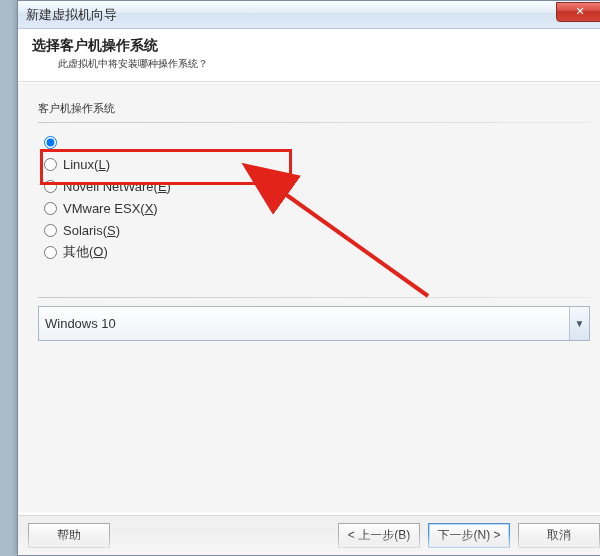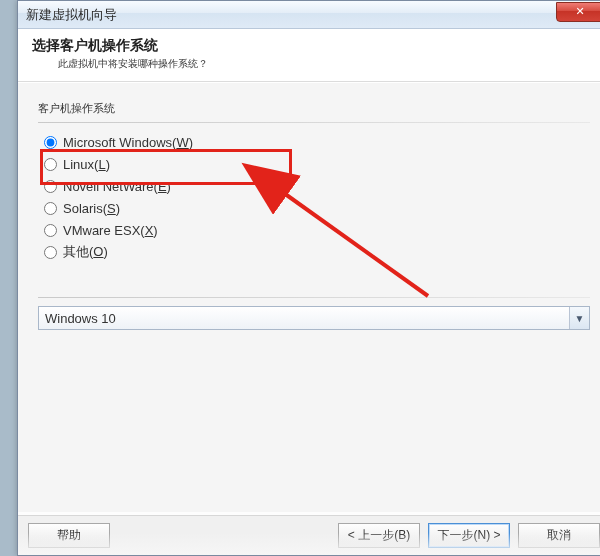--- a/index.html
+++ b/index.html
@@ -63,21 +63,21 @@
     display: flex; align-items: center;
     height: 22px;
     font-size: 13px;
     color: #333;
   }
   .radio-row input { margin: 0 6px 0 2px; }
   .hotkey { text-decoration: underline; }
   .version-block { margin-top: 34px; }
   .select {
     width: 100%;
-    height: 24px;
+    height: 35px;
     border: 1px solid #a9b7c9;
     background: linear-gradient(#fff,#eef2f7);
     display: flex; align-items: center;
     padding: 0 6px;
     font-size: 13px;
     color: #333;
     margin-top: 6px;
     position: relative;
     cursor: default;
   }
@@ -149,37 +149,36 @@
     <div class="hdr-sub">此虚拟机中将安装哪种操作系统？</div>
   </div>
 
   <div class="body">
     <div class="group-label">客户机操作系统</div>
     <div class="hr-line"></div>
 
     <div class="radios" id="radios">
         <label class="radio-row">
           <input type="radio" name="guestos" checked="" style="">
-          <span>Microsoft Windows(<span class="hotkey">W</span>)</span>
         </label>
         <label class="radio-row">
           <input type="radio" name="guestos" style="">
           <span>Linux(<span class="hotkey">L</span>)</span>
         </label>
         <label class="radio-row">
           <input type="radio" name="guestos" style="">
           <span>Novell NetWare(<span class="hotkey">E</span>)</span>
         </label>
         <label class="radio-row">
           <input type="radio" name="guestos" style="">
+          <span>VMware ESX(<span class="hotkey">X</span>)</span>
+        </label>
+        <label class="radio-row">
+          <input type="radio" name="guestos" style="">
           <span>Solaris(<span class="hotkey">S</span>)</span>
-        </label>
-        <label class="radio-row">
-          <input type="radio" name="guestos" style="">
-          <span>VMware ESX(<span class="hotkey">X</span>)</span>
         </label>
         <label class="radio-row">
           <input type="radio" name="guestos" style="">
           <span>其他(<span class="hotkey">O</span>)</span>
         </label>
       </div>
 
     <div class="version-block">
       <div class="hr-line"></div>
       <div class="select">

